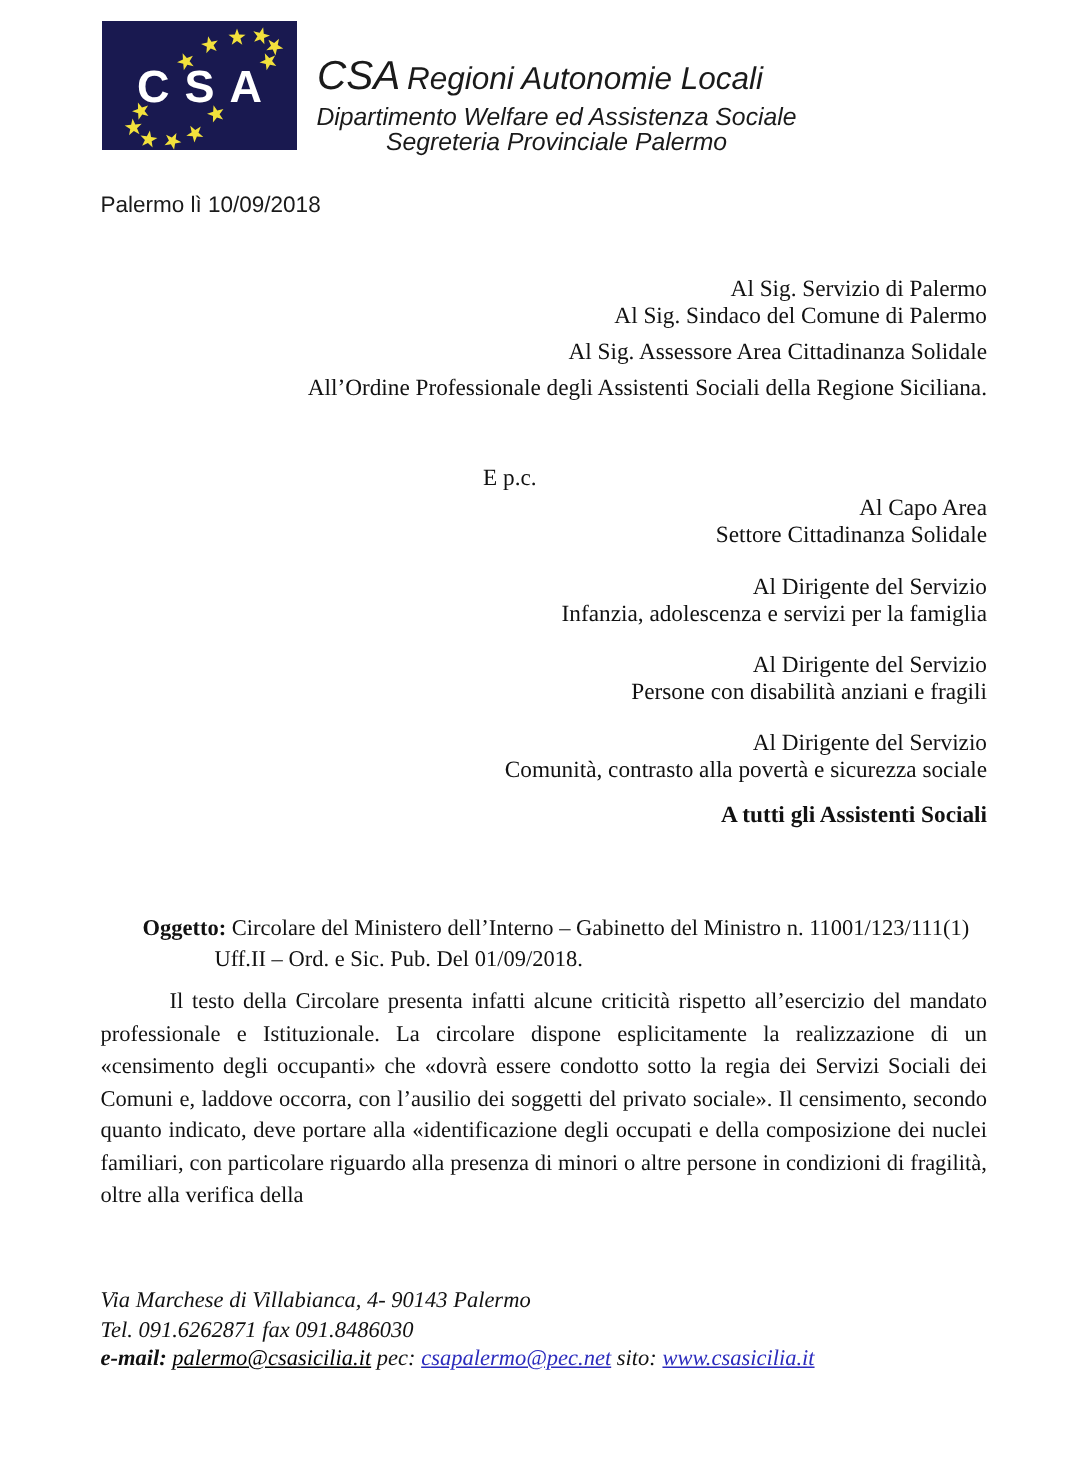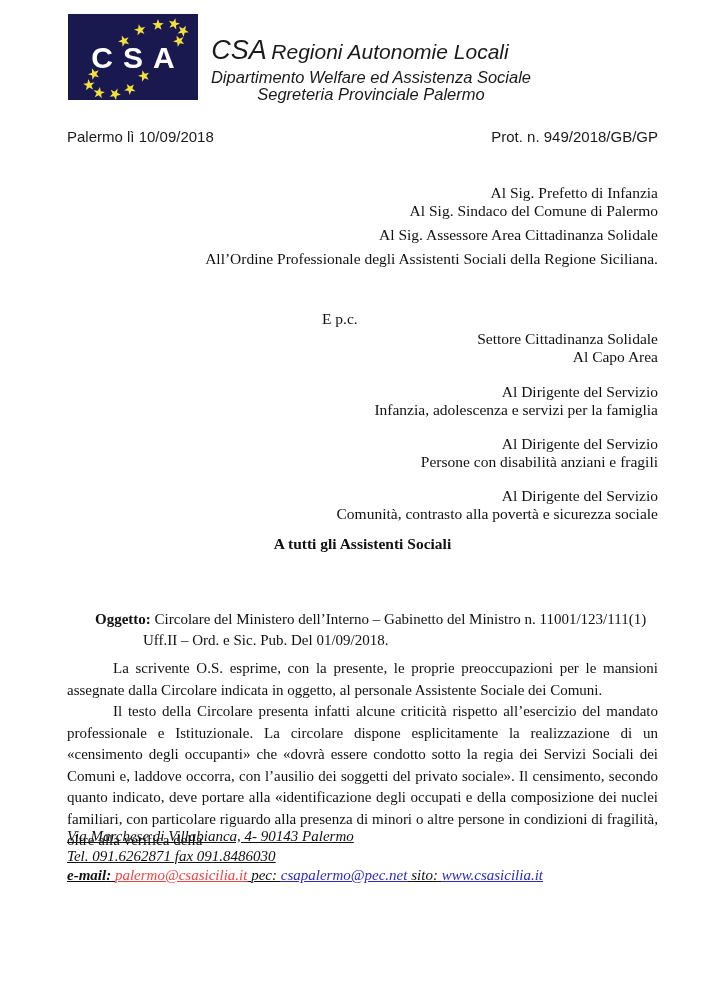--- a/index.html
+++ b/index.html
@@ -44,34 +44,34 @@
   .recipients { margin-top:38px; text-align:right; font-size:15.5px; line-height:18px; }
   .recip-group2 { margin-top:6px; }
   .recip-group3 { margin-top:6px; }
 
   .cc-label { margin-top:42px; padding-left:255px; font-size:15.5px; line-height:18px; text-align:left; }
   .cc-group { text-align:right; font-size:15.5px; line-height:18px; }
   .cc-group1 { margin-top:2px; }
   .cc-group2 { margin-top:17px; }
   .cc-group3 { margin-top:16px; }
   .cc-group4 { margin-top:16px; }
-  .cc-final { margin-top:12px; text-align:center; font-size:15.5px; line-height:18px; font-weight:bold; }
+  .cc-final { margin-top:12px; text-align:right; font-size:15.5px; line-height:18px; font-weight:bold; }
 
   .subject { margin-top:56px; font-size:15px; line-height:21px; }
   .subject-line1 { padding-left:28px; }
   .subject-label { font-weight:bold; }
   .subject-line2 { padding-left:76px; }
 
   .body-text { margin-top:7px; font-size:15px; line-height:21.5px; text-align:justify; }
   .body-text p { text-indent:46px; margin:0; }
 
   
   .footer {
-    position:absolute; left:67px; right:55px; top:827px;
-    font-size:15px; line-height:19.5px; font-style:italic; color:#111111;text-decoration:underline;
+    position:absolute; left:67px; right:55px; top:858px;
+    font-size:15px; line-height:19.5px; font-style:italic; color:#111111;
   }
   .footer-label-bold { font-weight:bold; }
   .footer a, .footer .link {
     text-decoration:underline; cursor:pointer;
   }
 </style>
 </head>
 <body>
 
 <div class="page">
@@ -105,37 +105,36 @@
         <span class="org-abbrev">CSA</span>
         <span class="org-suffix">Regioni Autonomie Locali</span>
       </div>
       <div class="org-sub">Dipartimento Welfare ed Assistenza Sociale</div>
       <div class="org-sub">Segreteria Provinciale Palermo</div>
     </div>
   </div>
 
   <div class="meta-row">
     <span>Palermo lì 10/09/2018</span>
-    <span>Prot. n. 949/2018/GB/GP</span>
   </div>
 
   <div class="content">
 
     <div class="recipients">
-      <div>Al Sig. Prefetto di Infanzia</div>
+      <div>Al Sig. Servizio di Palermo</div>
       <div>Al Sig. Sindaco del Comune di Palermo</div>
       <div class="recip-group2">Al Sig. Assessore Area Cittadinanza Solidale</div>
       <div class="recip-group3">All’Ordine Professionale degli Assistenti Sociali della Regione Siciliana.</div>
     </div>
 
     <div class="cc-label">E p.c.</div>
 
     <div class="cc-group cc-group1">
+      <div>Al Capo Area</div>
       <div>Settore Cittadinanza Solidale</div>
-      <div>Al Capo Area</div>
     </div>
     <div class="cc-group cc-group2">
       <div>Al Dirigente del Servizio</div>
       <div>Infanzia, adolescenza e servizi per la famiglia</div>
     </div>
     <div class="cc-group cc-group3">
       <div>Al Dirigente del Servizio</div>
       <div>Persone con disabilità anziani e fragili</div>
     </div>
     <div class="cc-group cc-group4">
@@ -146,32 +145,31 @@
 
     <div class="subject">
       <div class="subject-line1">
         <span class="subject-label">Oggetto:</span>
         <span>Circolare del Ministero dell’Interno – Gabinetto del Ministro n. 11001/123/111(1)</span>
       </div>
       <div class="subject-line2">Uff.II – Ord. e Sic. Pub. Del 01/09/2018.</div>
     </div>
 
     <div class="body-text">
-      <p>La scrivente O.S. esprime, con la presente, le proprie preoccupazioni per le mansioni assegnate dalla Circolare indicata in oggetto, al personale Assistente Sociale dei Comuni.</p>
       <p>Il testo della Circolare presenta infatti alcune criticità rispetto all’esercizio del mandato professionale e Istituzionale. La circolare dispone esplicitamente la realizzazione di un «censimento degli occupanti» che «dovrà essere condotto sotto la regia dei Servizi Sociali dei Comuni e, laddove occorra, con l’ausilio dei soggetti del privato sociale». Il censimento, secondo quanto indicato, deve portare alla «identificazione degli occupati e della composizione dei nuclei familiari, con particolare riguardo alla presenza di minori o altre persone in condizioni di fragilità, oltre alla verifica della</p>
     </div>
 
   </div>
 
   <div class="footer">
     <div>Via Marchese di Villabianca, 4- 90143 Palermo</div>
     <div>Tel. 091.6262871 fax 091.8486030</div>
     <div>
       <span class="footer-label-bold">e-mail:</span>
-      <span class="link email-link" style="color: #ef4444;">palermo@csasicilia.it</span>
+      <span class="link email-link" style="color: #000000;">palermo@csasicilia.it</span>
       <span>pec:</span>
       <span class="link pec-link" style="color: rgb(43, 43, 189);">csapalermo@pec.net</span>
       <span>sito:</span>
       <span class="link site-link" style="color: rgb(43, 43, 189);">www.csasicilia.it</span>
     </div>
   </div>
 
 </div>
 
 </body></html>

